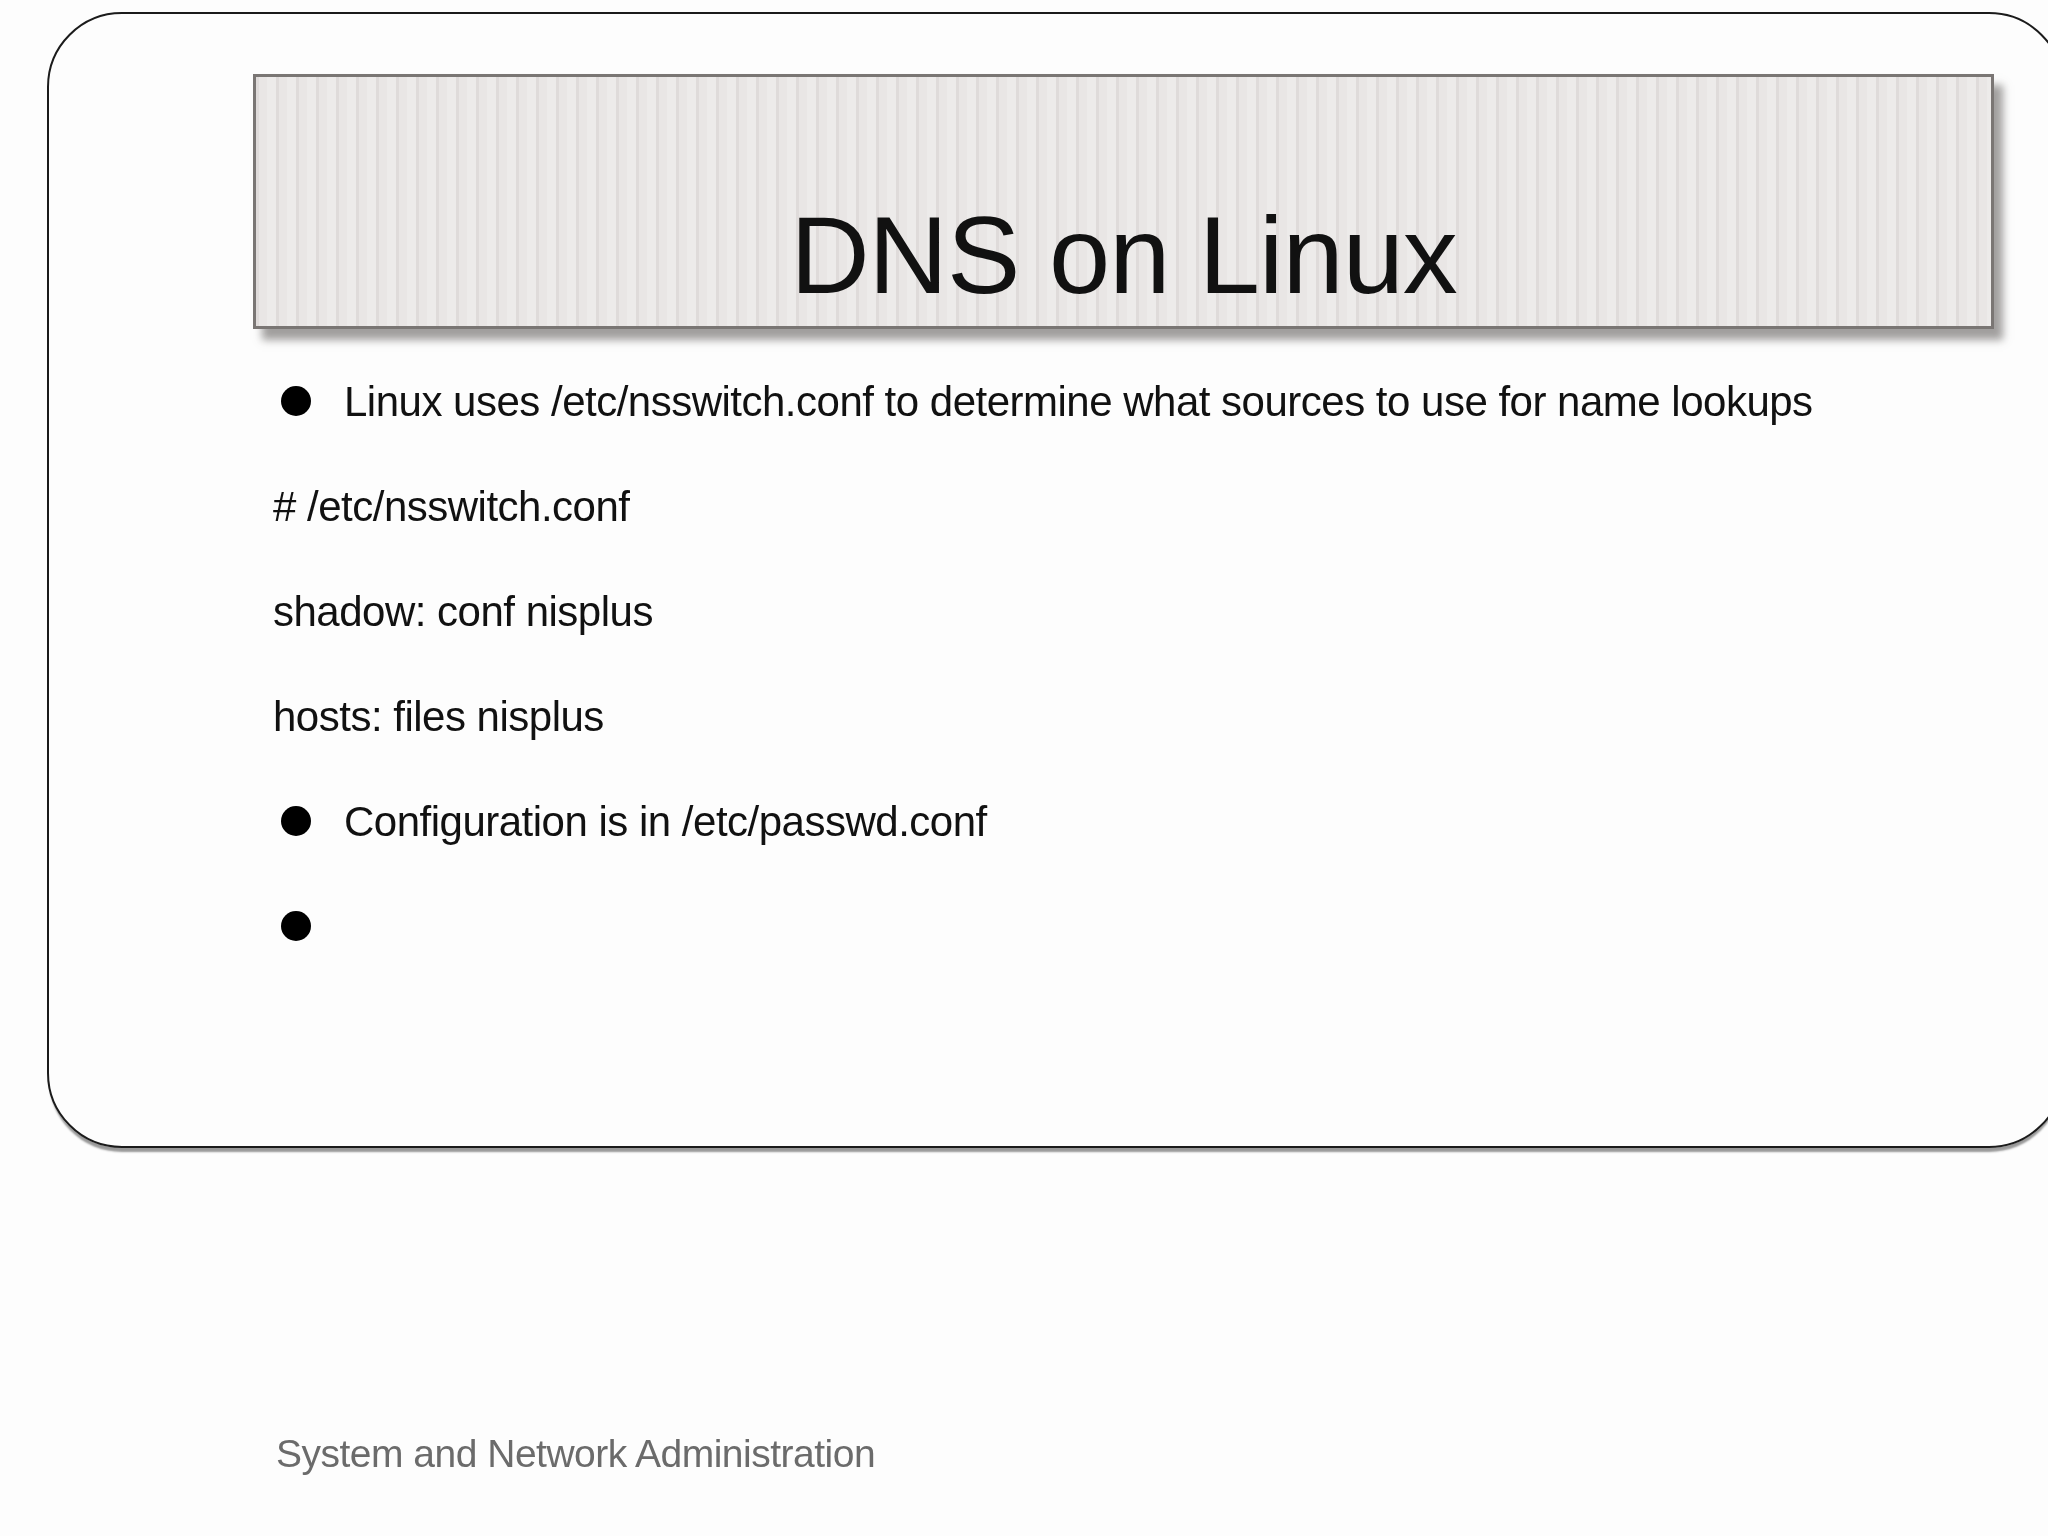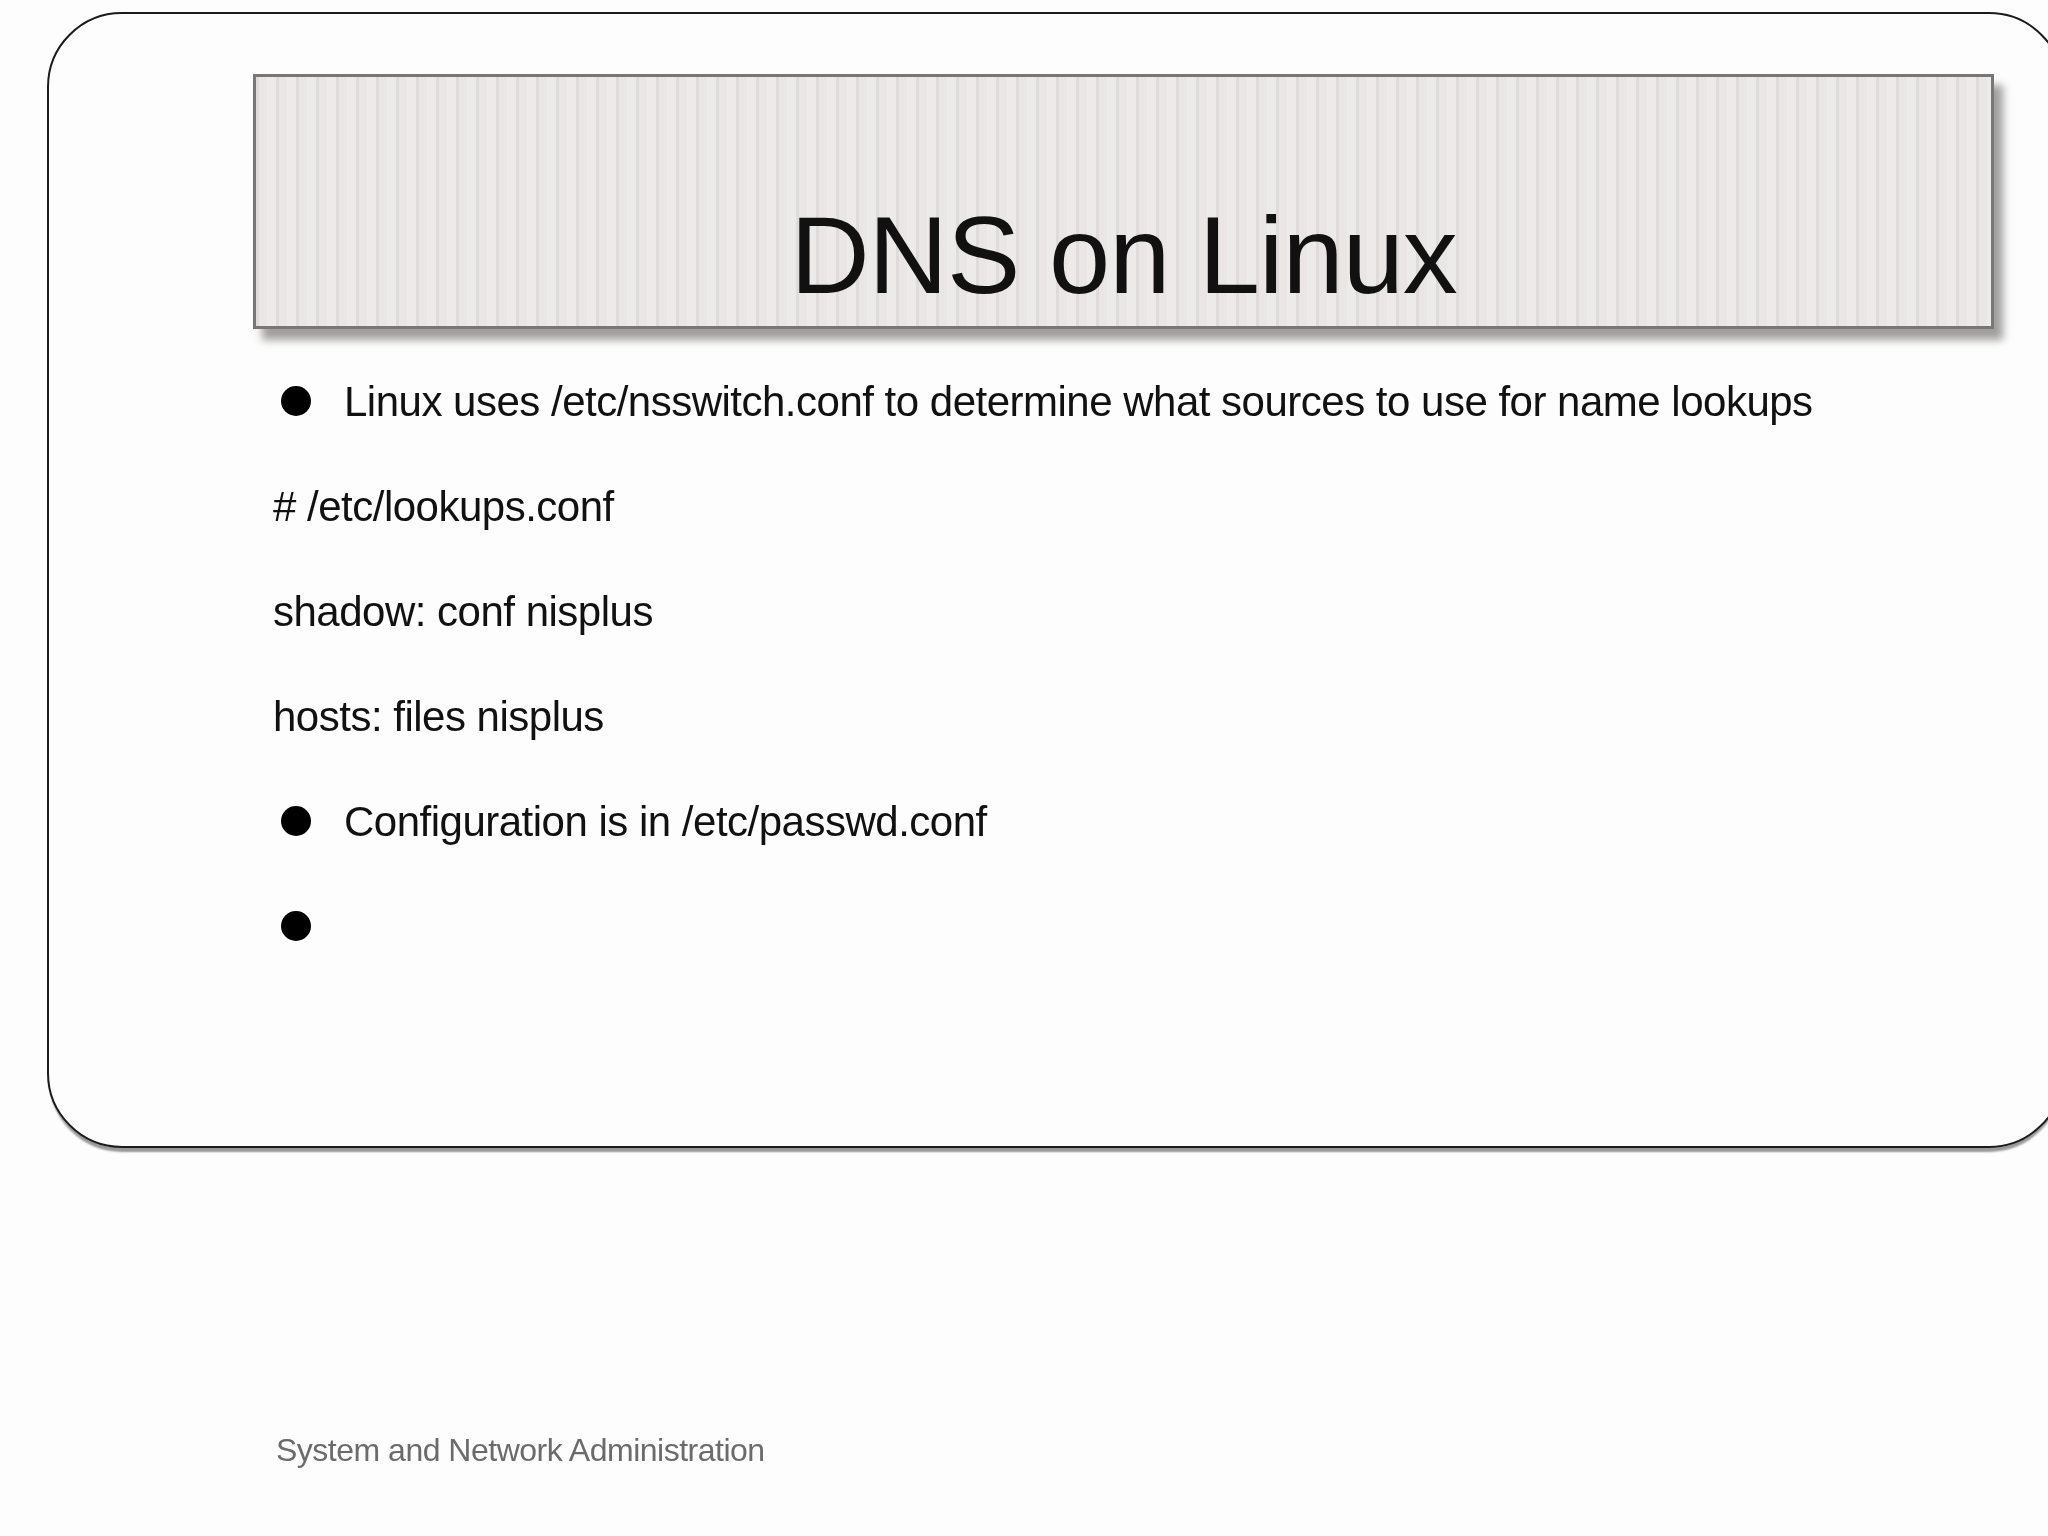--- a/index.html
+++ b/index.html
@@ -72,42 +72,42 @@
   .line .dot{
     position:absolute;
     left:8px; top:30px;
     width:30px; height:30px;
     border-radius:50%;
     background:#000;
   }
   .footer{
     position:absolute;
     left:227px; top:1418px;
-    font-size:32px;
+    font-size:39px;
     letter-spacing:-0.5px;
     color:var(--footer-text);
     white-space:nowrap;
   }
 </style>
 </head>
 <body>
 
 <div class="frame">
   <div class="titlebar">
     <h1>DNS on Linux</h1>
   </div>
 
   <div class="content" id="content-list">
       <div class="line bullet">
     <span class="dot"></span>
     <span>Linux uses /etc/nsswitch.conf to determine what sources to use for name lookups</span>
   </div>
       <div class="line plain">
     
-    <span># /etc/lookups.conf</span>
+    <span># /etc/nsswitch.conf</span>
   </div>
       <div class="line plain">
     
     <span>shadow: conf nisplus</span>
   </div>
       <div class="line plain">
     
     <span>hosts: files nisplus</span>
   </div>
       <div class="line bullet">

